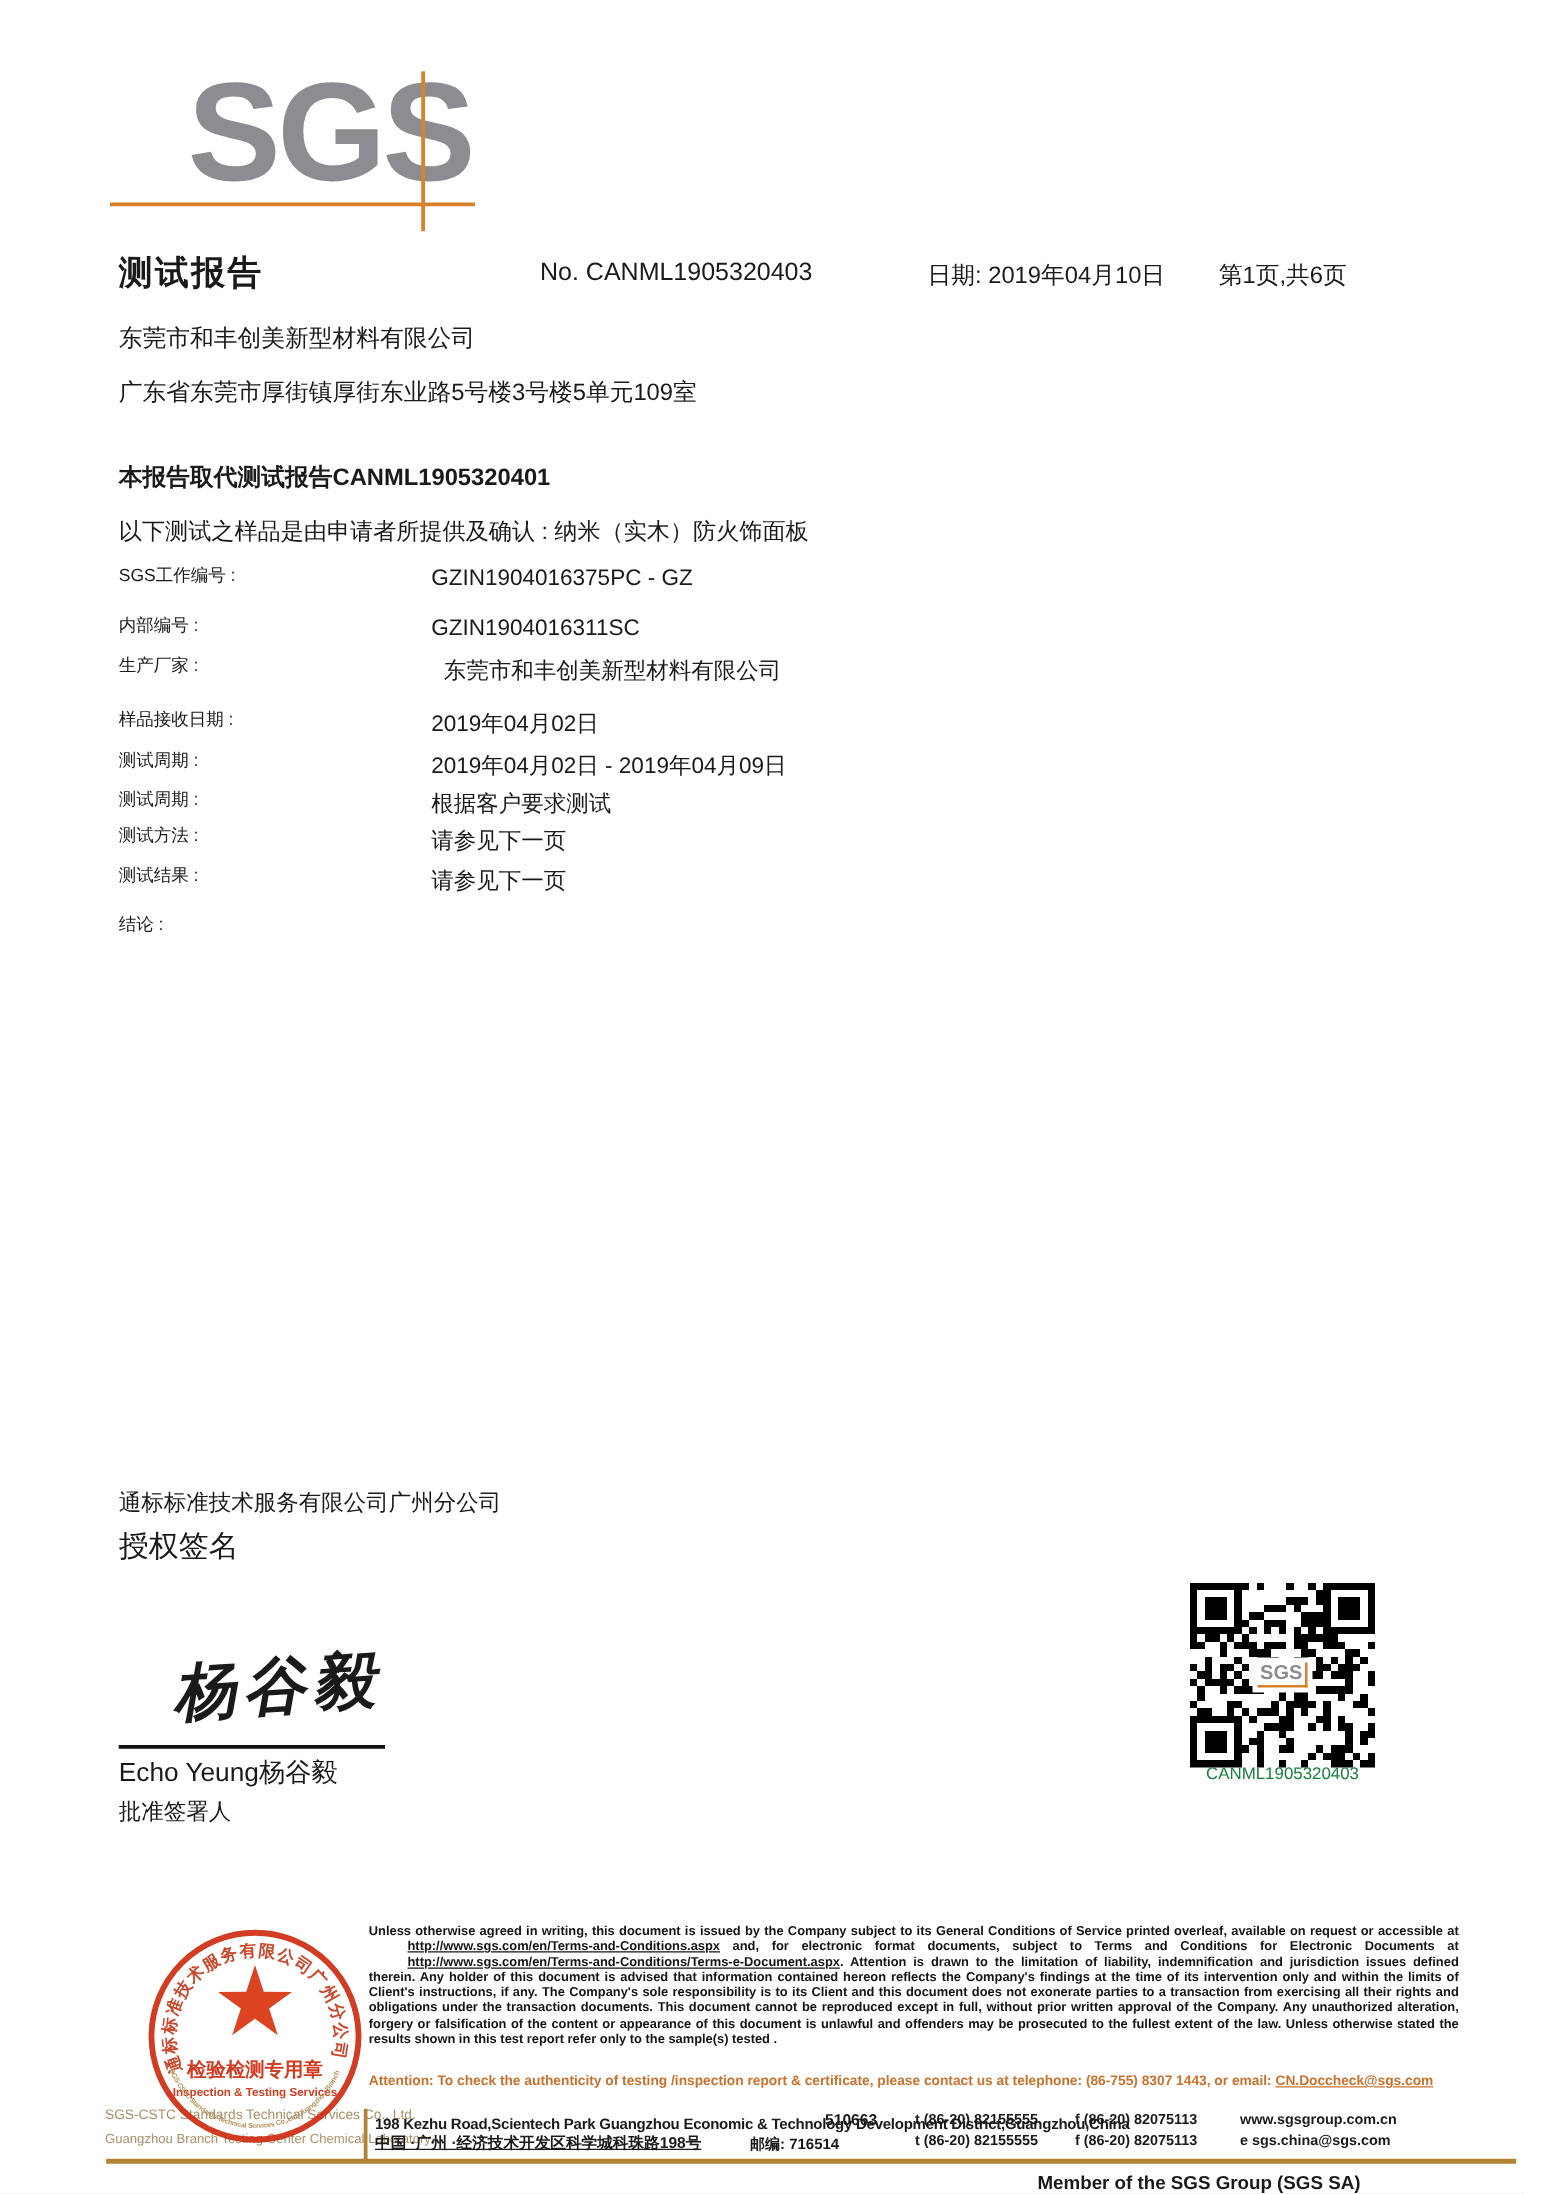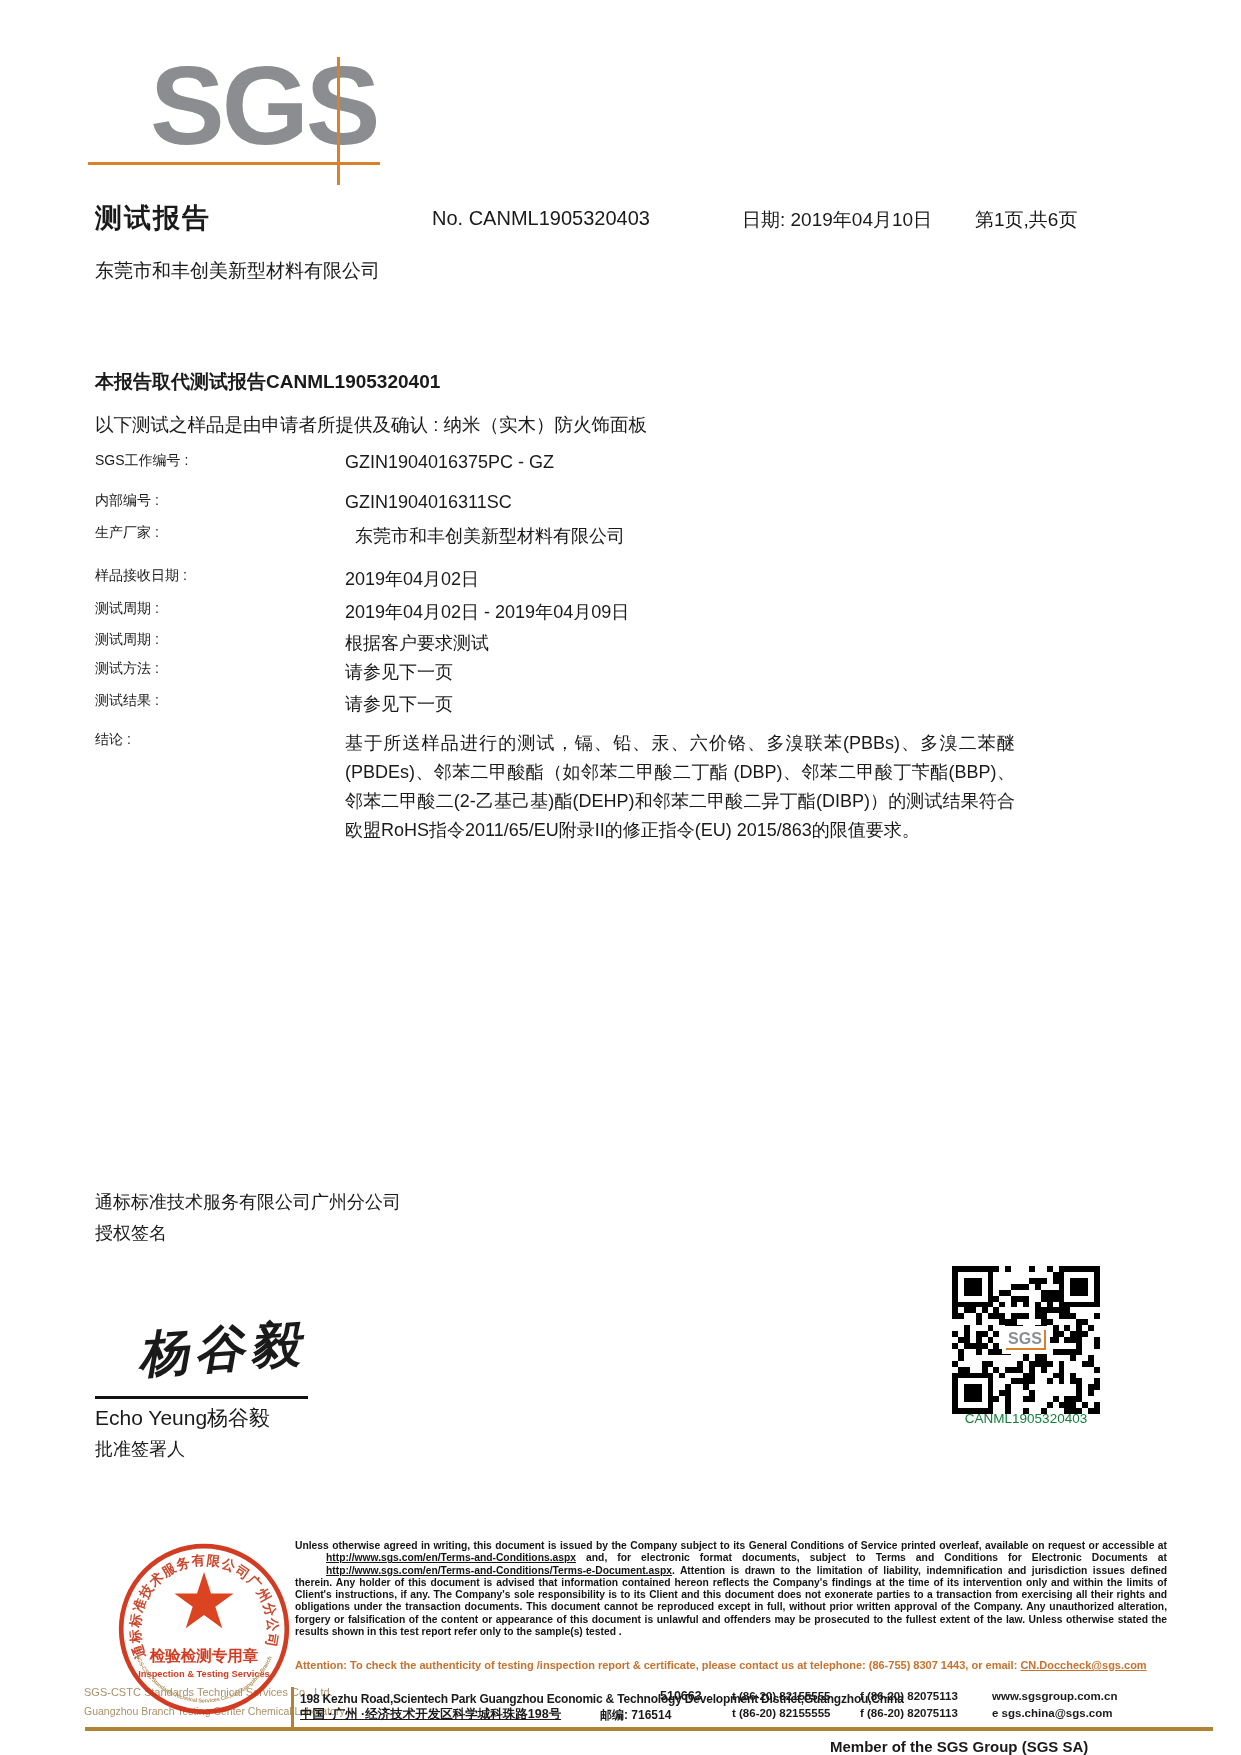--- a/index.html
+++ b/index.html
@@ -22,21 +22,21 @@
   .company-line{left:95px;top:258px;font-size:19px;}
   .address-line{left:95px;top:301px;font-size:19px;}
   .replace-line{left:95px;top:369px;font-size:19px;font-weight:bold;}
   .statement-line{left:95px;top:412px;font-size:18.5px;}
 
   .flabel{left:95px;font-size:14px;}
   .fvalue{left:345px;font-size:18px;}
   .fconc{left:345px;top:729px;width:670px;font-size:18px;line-height:29px;text-align:justify;}
 
   .appr-company{left:95px;top:1190px;font-size:18px;}
-  .appr-sign{left:95px;top:1221px;font-size:18px;}
+  .appr-sign{left:95px;top:1221px;font-size:24px;}
 
   .signature{left:138px;top:1316px;font-size:50px;font-family:"DejaVu Serif",serif;
              font-style:italic;font-weight:bold;transform:rotate(-4deg);letter-spacing:6px;}
   .sig-line{left:95px;top:1396px;width:213px;height:3px;background:#111;}
   .signer-name{left:95px;top:1404px;font-size:21px;}
   .signer-title{left:95px;top:1437px;font-size:18px;}
 
   
   .qr-box{left:952px;top:1266px;width:148px;height:148px;}
   .qr-center{position:absolute;left:50px;top:60px;width:48px;height:28px;background:#fff;
@@ -83,20 +83,21 @@
   <div class="abs logo-text">SGS</div>
   <div class="abs logo-hline"></div>
   <div class="abs logo-vline"></div>
 
   <div class="abs doc-title">测试报告</div>
   <div class="abs report-no">No. CANML1905320403</div>
   <div class="abs hdr-date">日期: 2019年04月10日</div>
   <div class="abs hdr-pages">第1页,共6页</div>
 
   <div class="abs company-line">东莞市和丰创美新型材料有限公司</div>
+  <div class="abs address-line">广东省东莞市厚街镇厚街东业路5号楼3号楼5单元109室</div>
 
   <div class="abs replace-line">本报告取代测试报告CANML1905320401</div>
   <div class="abs statement-line">以下测试之样品是由申请者所提供及确认 : 纳米（实木）防火饰面板</div>
 
   <div class="abs flabel" style="top:452px">SGS工作编号 :</div>
   <div class="abs fvalue" style="top:452px">GZIN1904016375PC - GZ</div>
 
   <div class="abs flabel" style="top:492px">内部编号 :</div>
   <div class="abs fvalue" style="top:492px">GZIN1904016311SC</div>
 
@@ -112,21 +113,20 @@
   <div class="abs flabel" style="top:631px">测试周期 :</div>
   <div class="abs fvalue" style="top:631px">根据客户要求测试</div>
 
   <div class="abs flabel" style="top:660px">测试方法 :</div>
   <div class="abs fvalue" style="top:660px">请参见下一页</div>
 
   <div class="abs flabel" style="top:692px">测试结果 :</div>
   <div class="abs fvalue" style="top:692px">请参见下一页</div>
 
   <div class="abs flabel" style="top:731px">结论 :</div>
-  <div class="abs fconc">基于所送样品进行的测试，镉、铅、汞、六价铬、多溴联苯(PBBs)、多溴二苯醚(PBDEs)、邻苯二甲酸酯（如邻苯二甲酸二丁酯 (DBP)、邻苯二甲酸丁苄酯(BBP)、邻苯二甲酸二(2-乙基己基)酯(DEHP)和邻苯二甲酸二异丁酯(DIBP)）的测试结果符合欧盟RoHS指令2011/65/EU附录II的修正指令(EU) 2015/863的限值要求。</div>
 
   <div class="abs appr-company">通标标准技术服务有限公司广州分公司</div>
   <div class="abs appr-sign">授权签名</div>
 
   <div class="abs signature">杨谷毅</div>
   <div class="abs sig-line"></div>
   <div class="abs signer-name">Echo Yeung杨谷毅</div>
   <div class="abs signer-title">批准签署人</div>
 
   <div class="abs qr-box">

